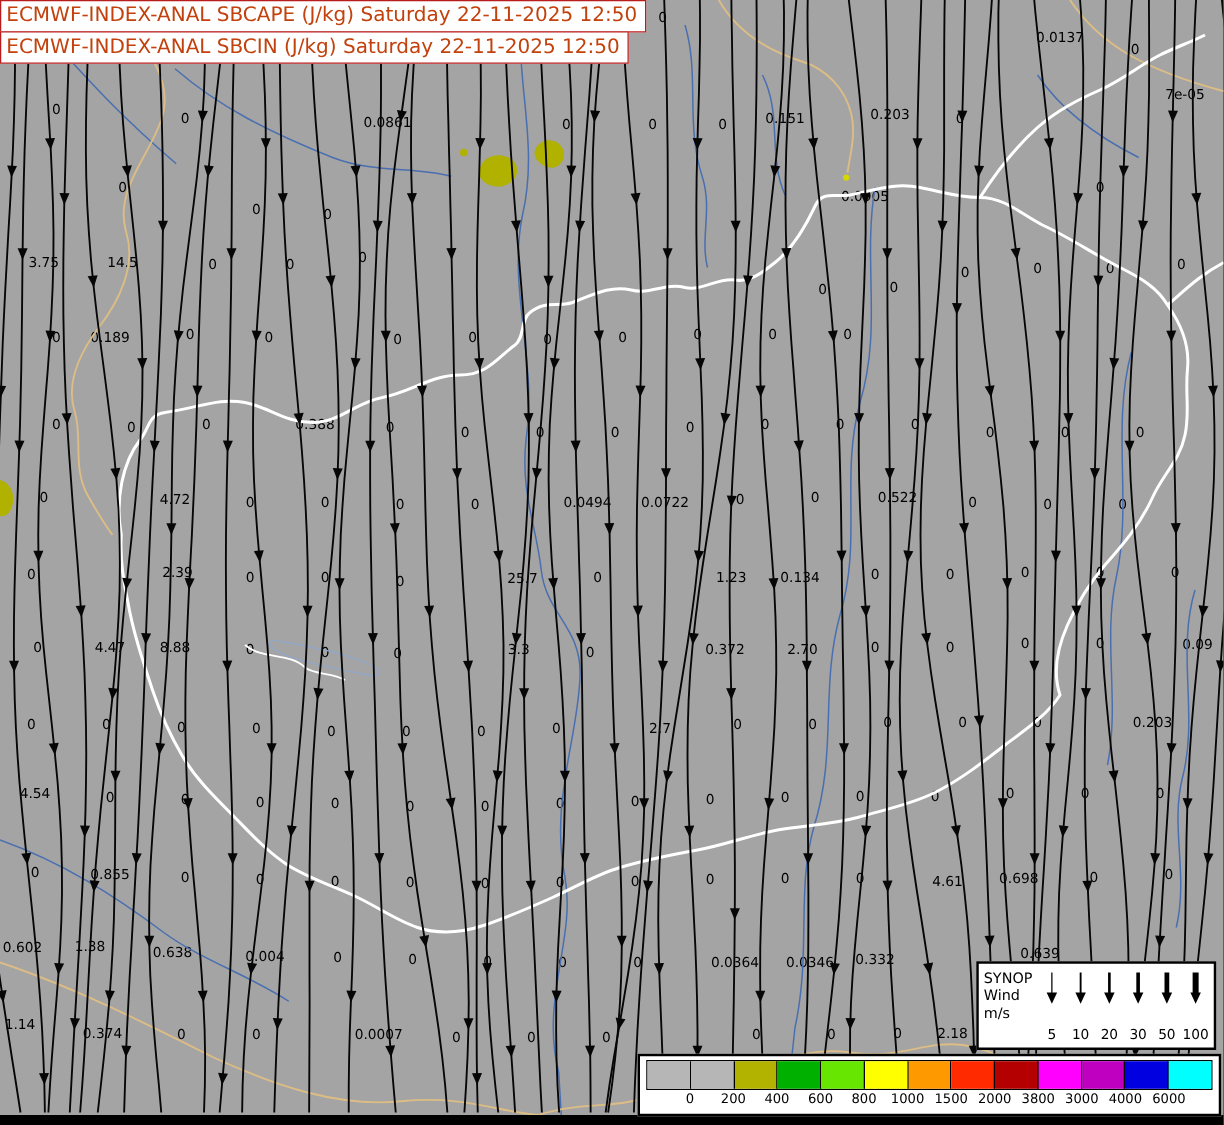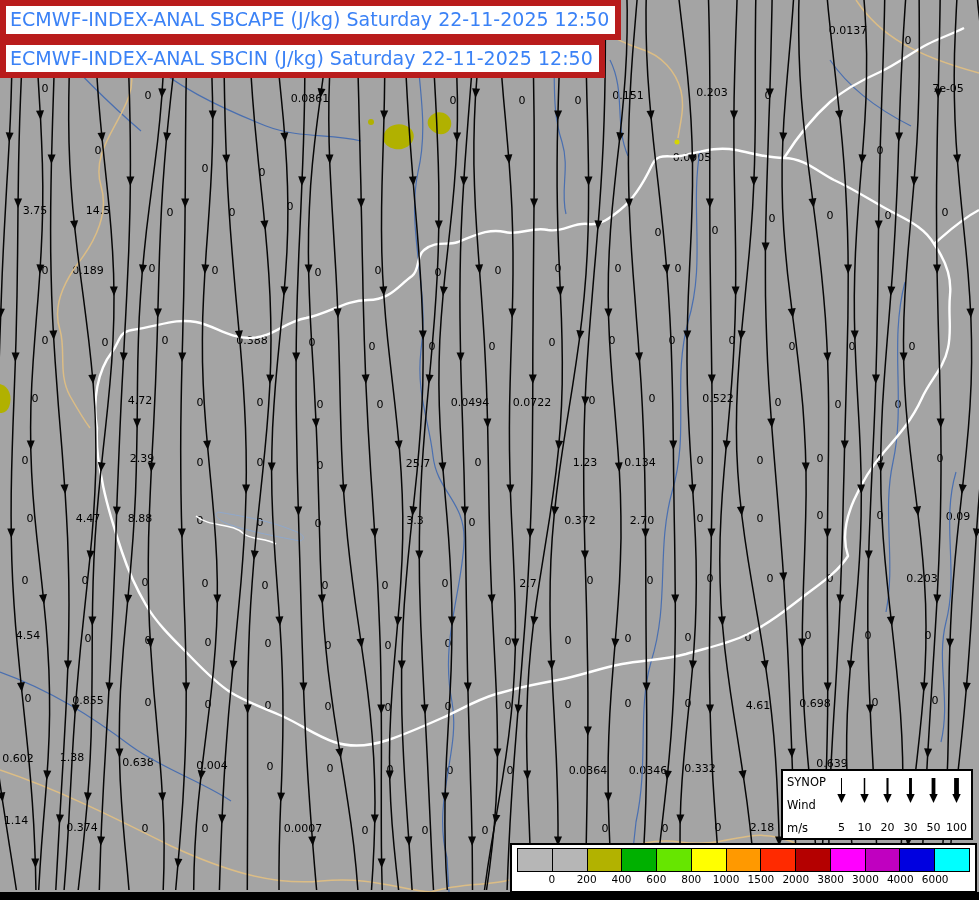--- a/index.html
+++ b/index.html
@@ -3,27 +3,27 @@
 <meta charset="utf-8">
 <style>
   *{margin:0;padding:0;box-sizing:border-box}
   html,body{width:979px;height:900px;overflow:hidden;background:#000;font-family:"DejaVu Sans",sans-serif}
   .stage{position:relative;width:979px;height:900px;background:#a4a4a4;overflow:hidden}
   #labels-layer{position:absolute;inset:0;z-index:1}
   #map-svg{position:absolute;left:0;top:0;z-index:2;pointer-events:none}
   .stn{position:absolute;transform:translate(-50%,-50%);font-size:11px;color:#000;white-space:nowrap}
 
   .titles{position:absolute;top:0;left:0;z-index:12}
-  .title-box{width:fit-content;background:#fff;border:6px solid #b91c1c;padding:1px 6px 2px 4px;
-             font-size:19px;color:#3b82f6;line-height:1.3}
+  .title-box{width:fit-content;background:#fff;border:1px solid #b91c1c;padding:1px 6px 2px 4px;
+             font-size:16px;color:#c2410c;line-height:1.3}
   .title-box + .title-box{margin-top:-1px}
 
   .wind-legend{position:absolute;left:781px;top:769px;width:192px;height:71px;background:#fff;
                border:2px solid #000;z-index:12;display:flex;padding:4px 3px 3px 4px}
-  .wl-left{width:46px;display:flex;flex-direction:column;justify-content:space-between;
+  .wl-left{width:46px;display:flex;flex-direction:column;
            font-size:11.5px;color:#000}
   .wl-right{flex:1;display:flex;flex-direction:column;justify-content:space-between}
   #wl-arrow-svg{width:138px;height:32px}
   .wl-speeds{display:flex;font-size:11px;color:#000;padding-bottom:1px}
   .wl-speeds span{flex:1;text-align:center}
 
   .cape-legend{position:absolute;left:510px;top:843px;width:467px;height:50px;background:#fff;
                border:2px solid #000;z-index:12;display:flex;padding:2px 5px 1px 5px}
   .cl-left{width:142px;display:flex;flex-direction:column;justify-content:space-between;
            font-size:11.5px;color:#000;padding:1px 0 1px 2px}
@@ -171,21 +171,21 @@
       <div class="stn" style="left: 365px; top: 830px;">0</div>
       <div class="stn" style="left: 425px; top: 830px;">0</div>
       <div class="stn" style="left: 485px; top: 830px;">0</div>
       <div class="stn" style="left: 605px; top: 828px;">0</div>
       <div class="stn" style="left: 665px; top: 828px;">0</div>
       <div class="stn" style="left: 718px; top: 827px;">0</div>
       <div class="stn" style="left: 310px; top: 98px;">0.0861</div>
       <div class="stn" style="left: 628px; top: 95px;">0.151</div>
       <div class="stn" style="left: 712px; top: 92px;">0.203</div>
       <div class="stn" style="left: 848px; top: 30px;">0.0137</div>
-      <div class="stn" style="left: 948px; top: 88px;">7e-05</div>
+      <div class="stn" style="left: 948px; top: 76px;">7e-05</div>
       <div class="stn" style="left: 692px; top: 157px;">0.0905</div>
       <div class="stn" style="left: 35px; top: 210px;">3.75</div>
       <div class="stn" style="left: 98px; top: 210px;">14.5</div>
       <div class="stn" style="left: 88px; top: 270px;">0.189</div>
       <div class="stn" style="left: 252px; top: 340px;">0.388</div>
       <div class="stn" style="left: 140px; top: 400px;">4.72</div>
       <div class="stn" style="left: 470px; top: 402px; text-align: center;">0.0494</div>
       <div class="stn" style="left: 532px; top: 402px;">0.0722</div>
       <div class="stn" style="left: 718px; top: 398px;">0.522</div>
       <div class="stn" style="left: 142px; top: 458px;">2.39</div>

